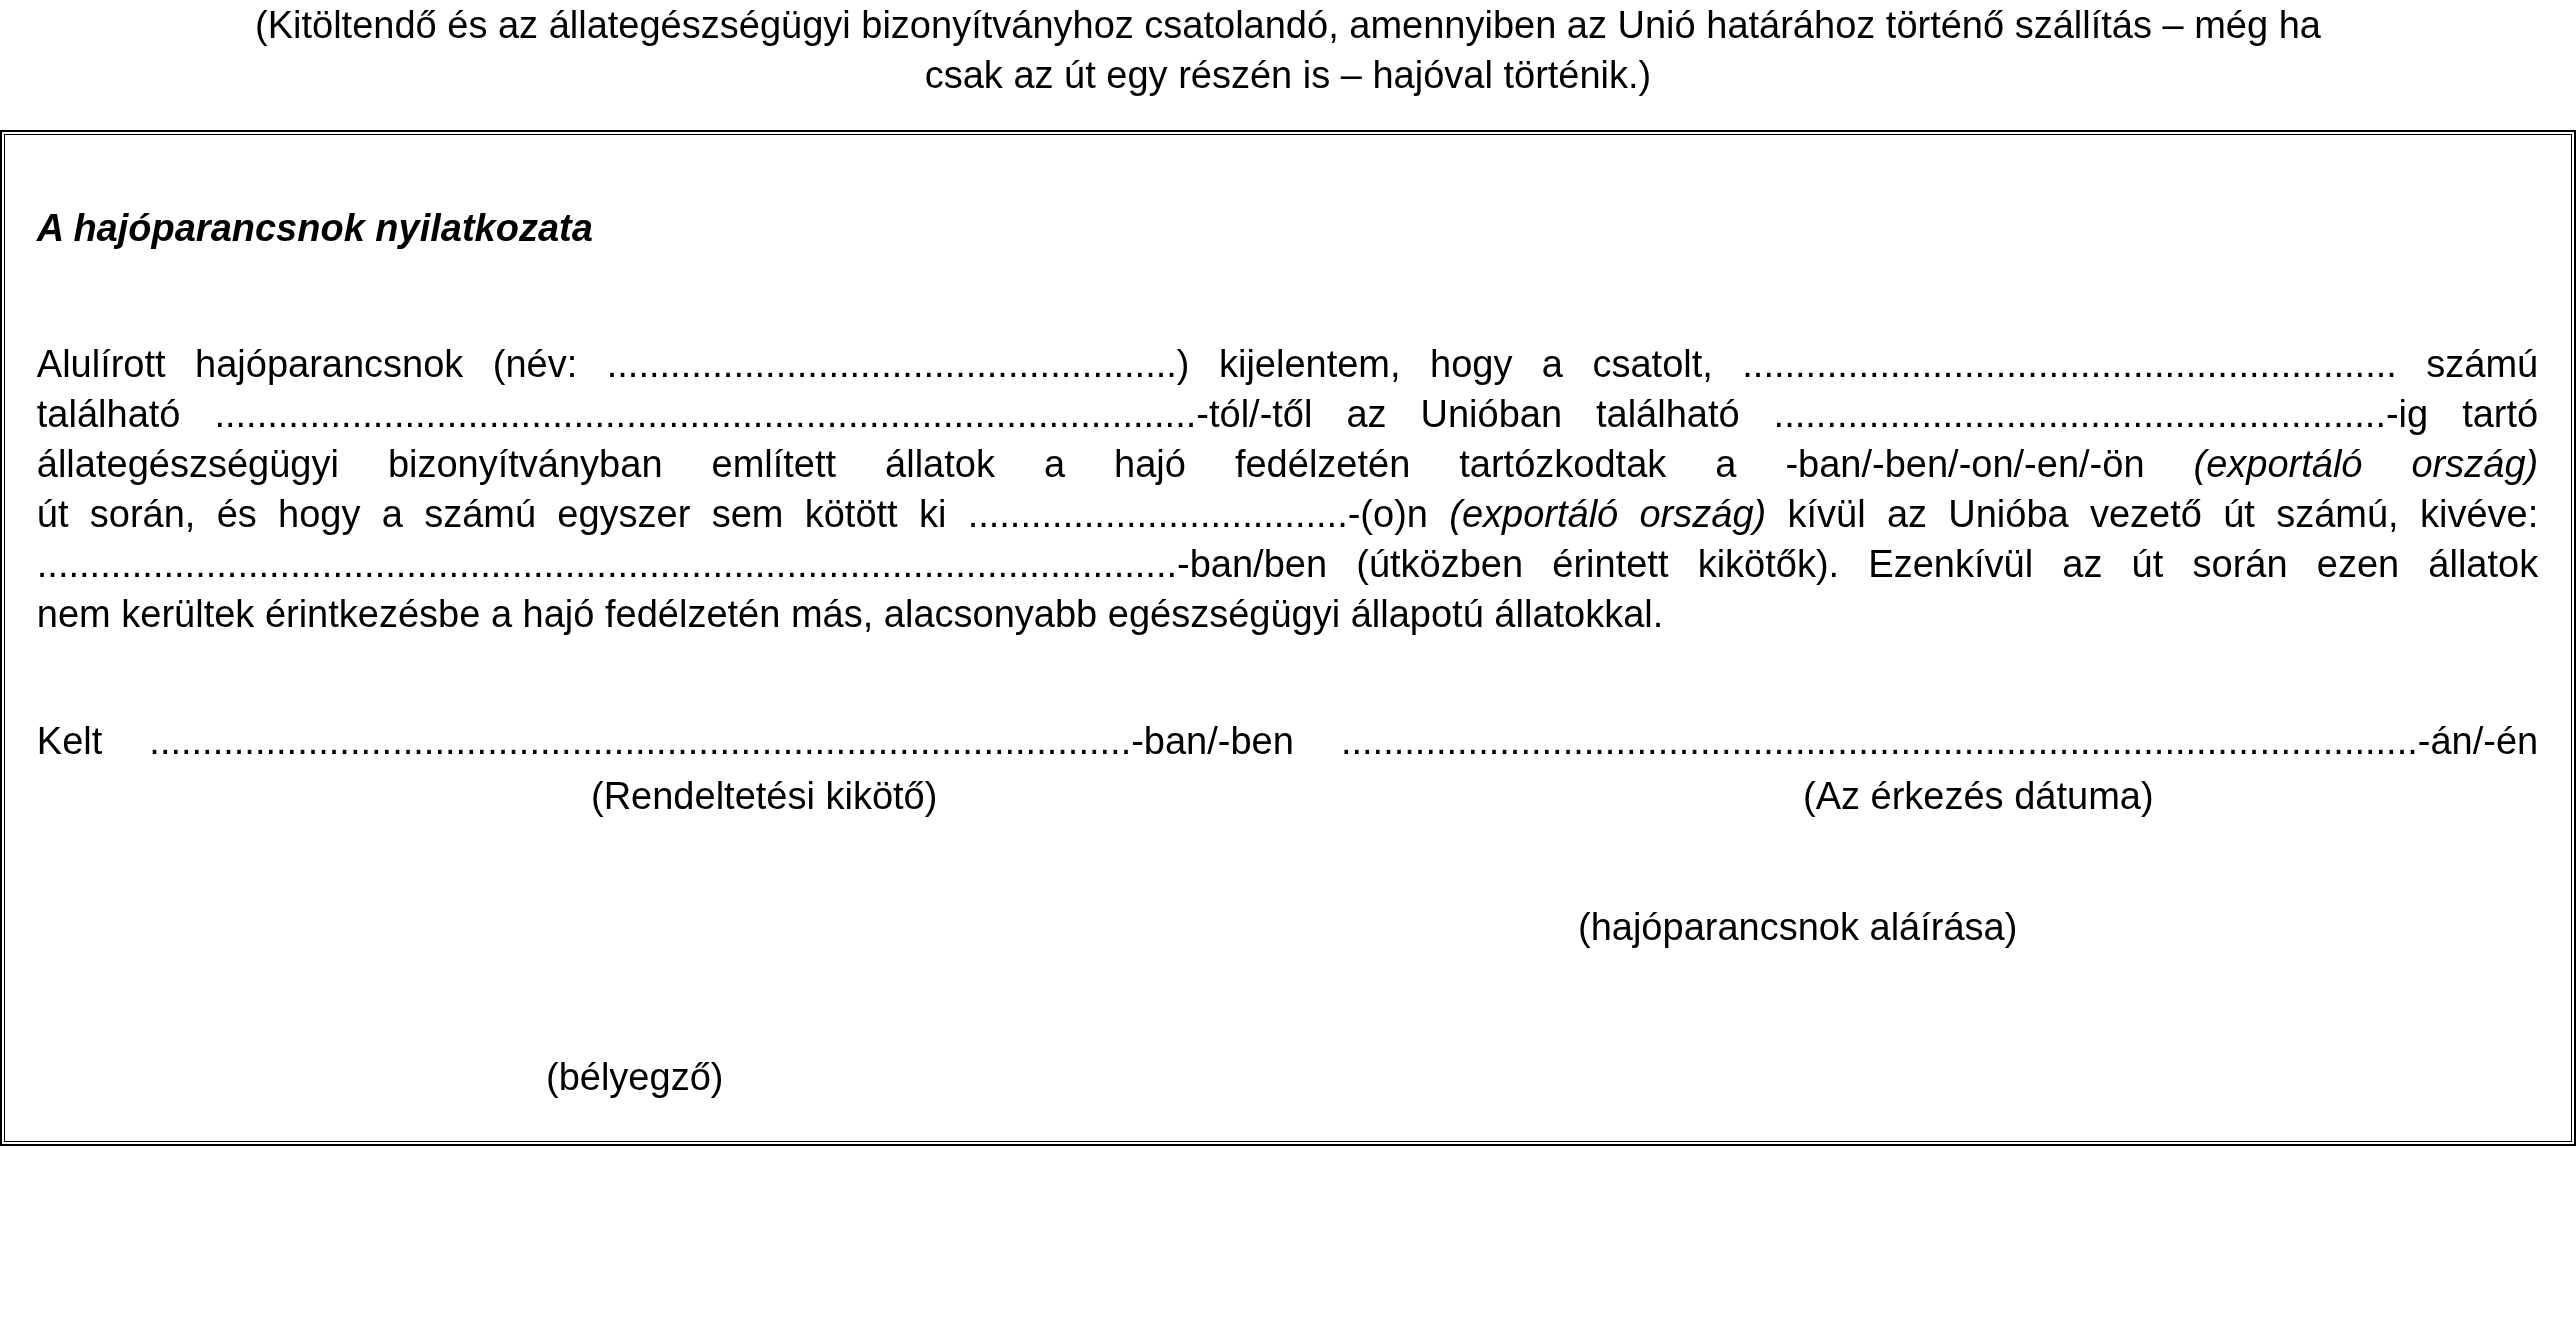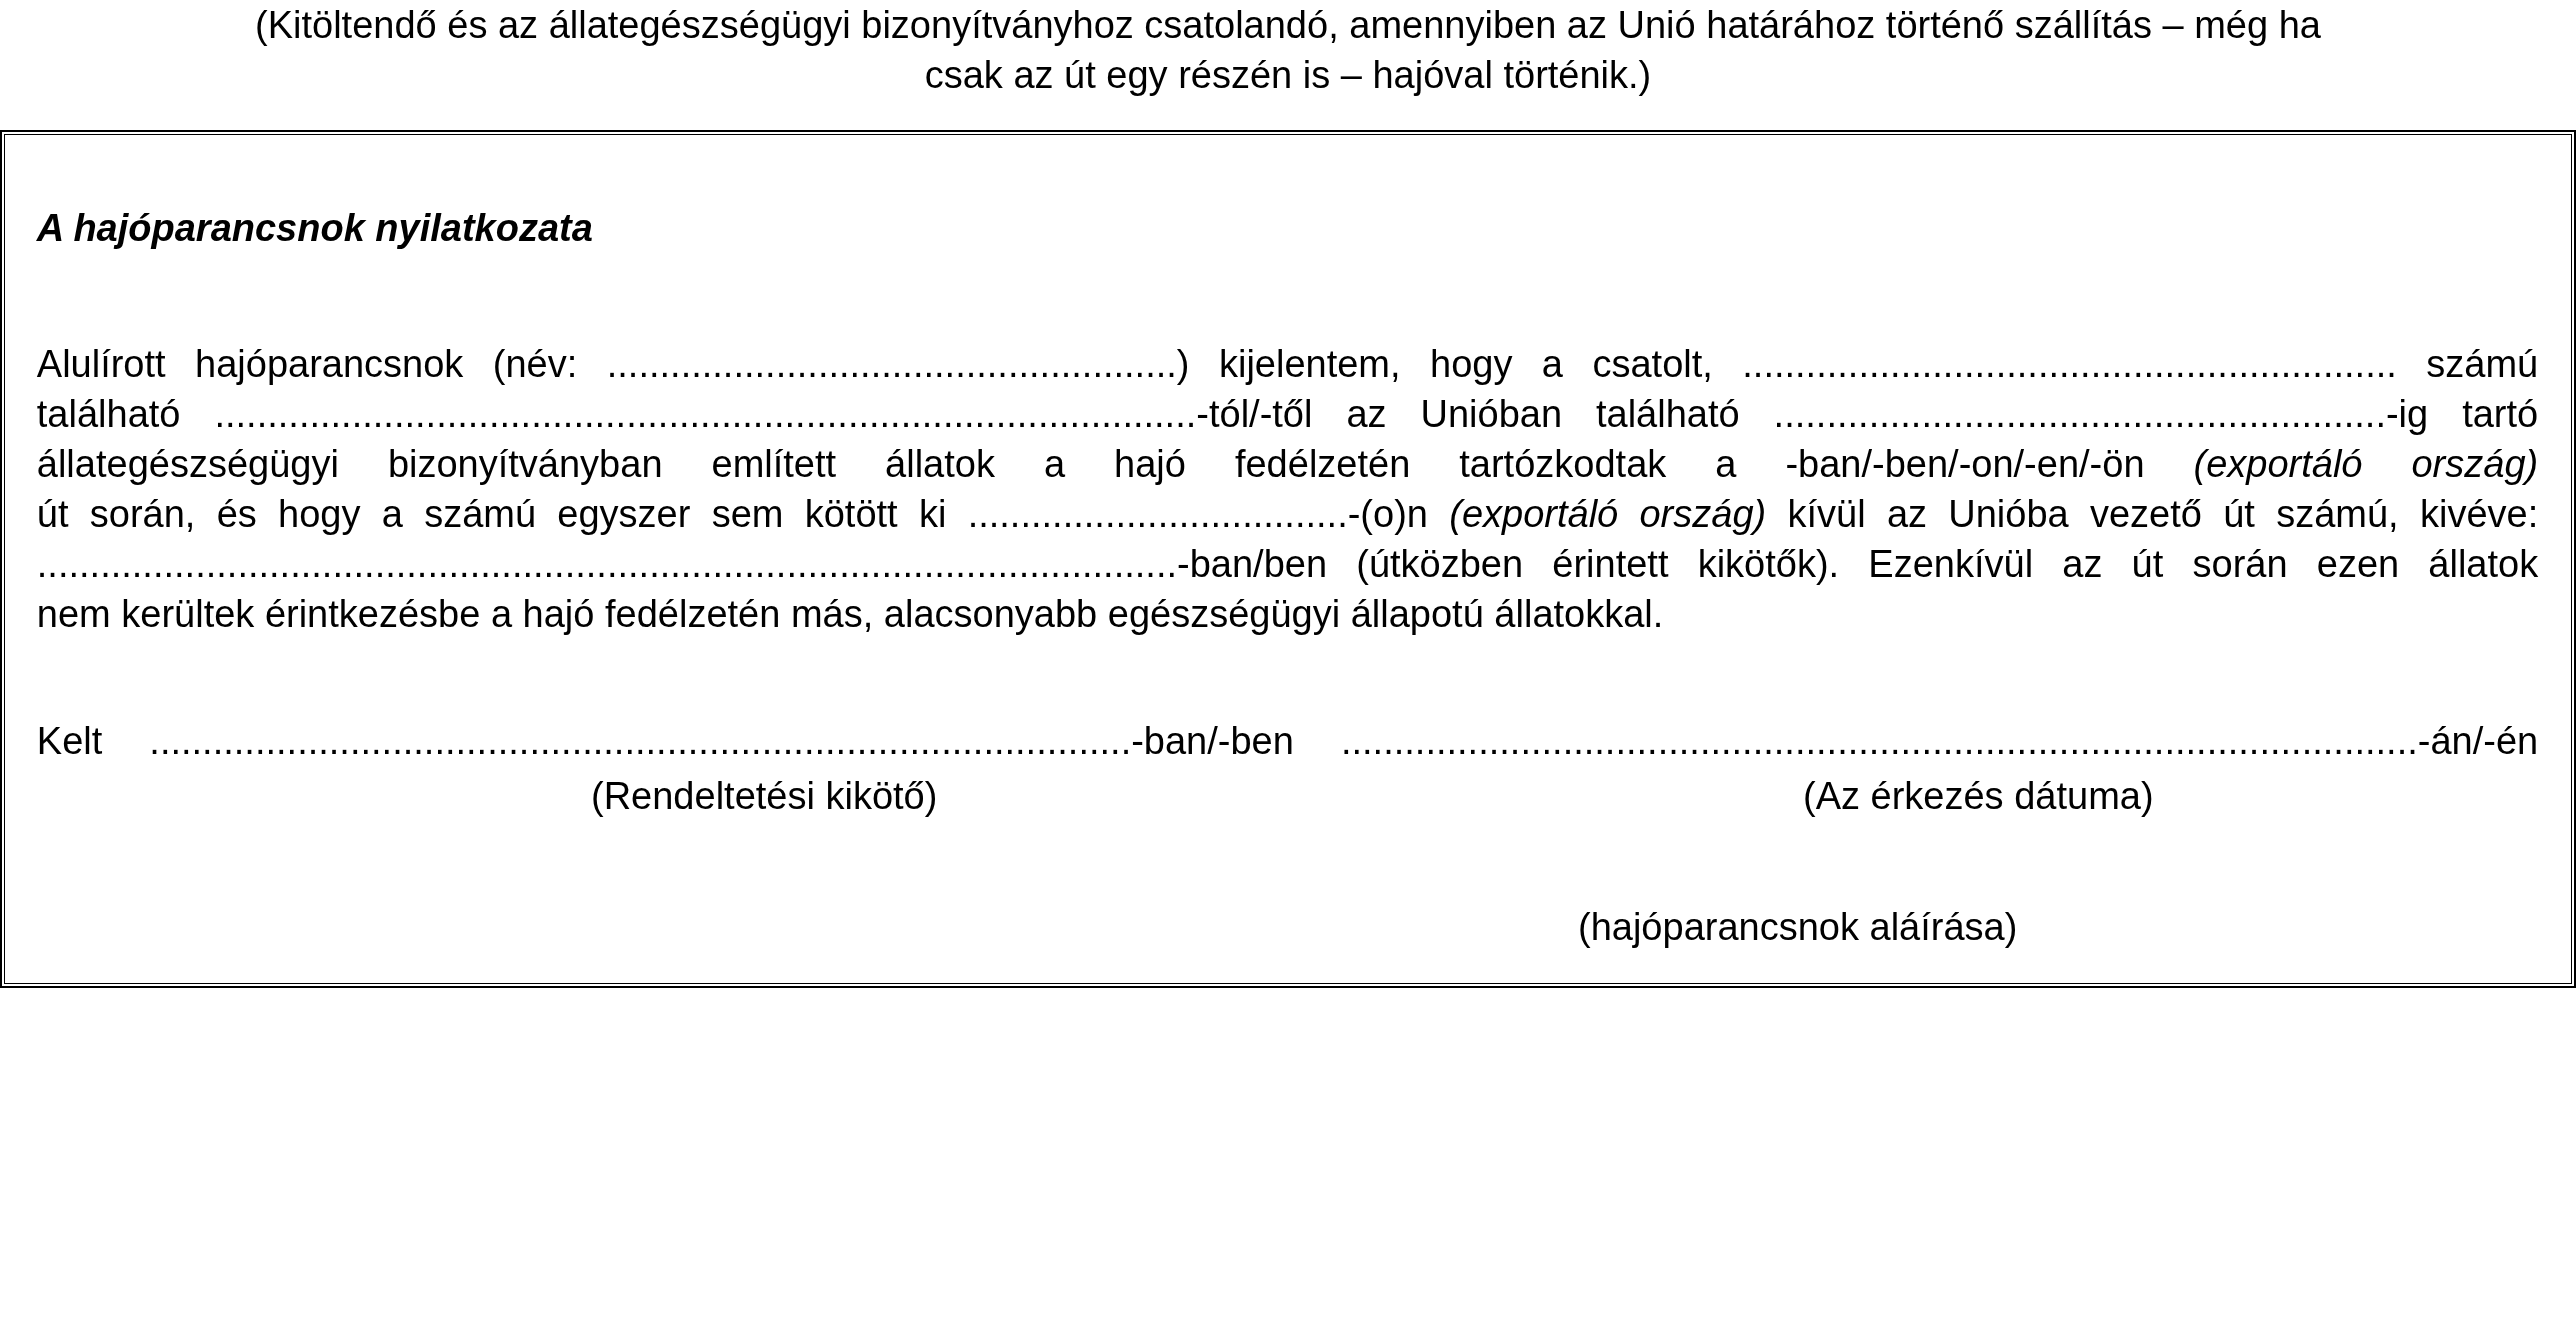--- a/index.html
+++ b/index.html
@@ -1,19 +1,19 @@
 <!DOCTYPE html>
 <html style="font-size:14.5px"><head>
 <meta charset="utf-8">
 <style>
   html, body { margin: 0; padding: 0; background: #ffffff; }
   .page {
     position: relative;
     width: 2576px;
-    height: 988px;
+    height: 1146px;
     background: #ffffff;
     color: #000000;
     font-family: "Liberation Sans", "DejaVu Sans", sans-serif;
     font-size: 38px;
     line-height: 50px;
     overflow: hidden;
   }
   .header {
     position: absolute;
     top: 0; left: 0;

